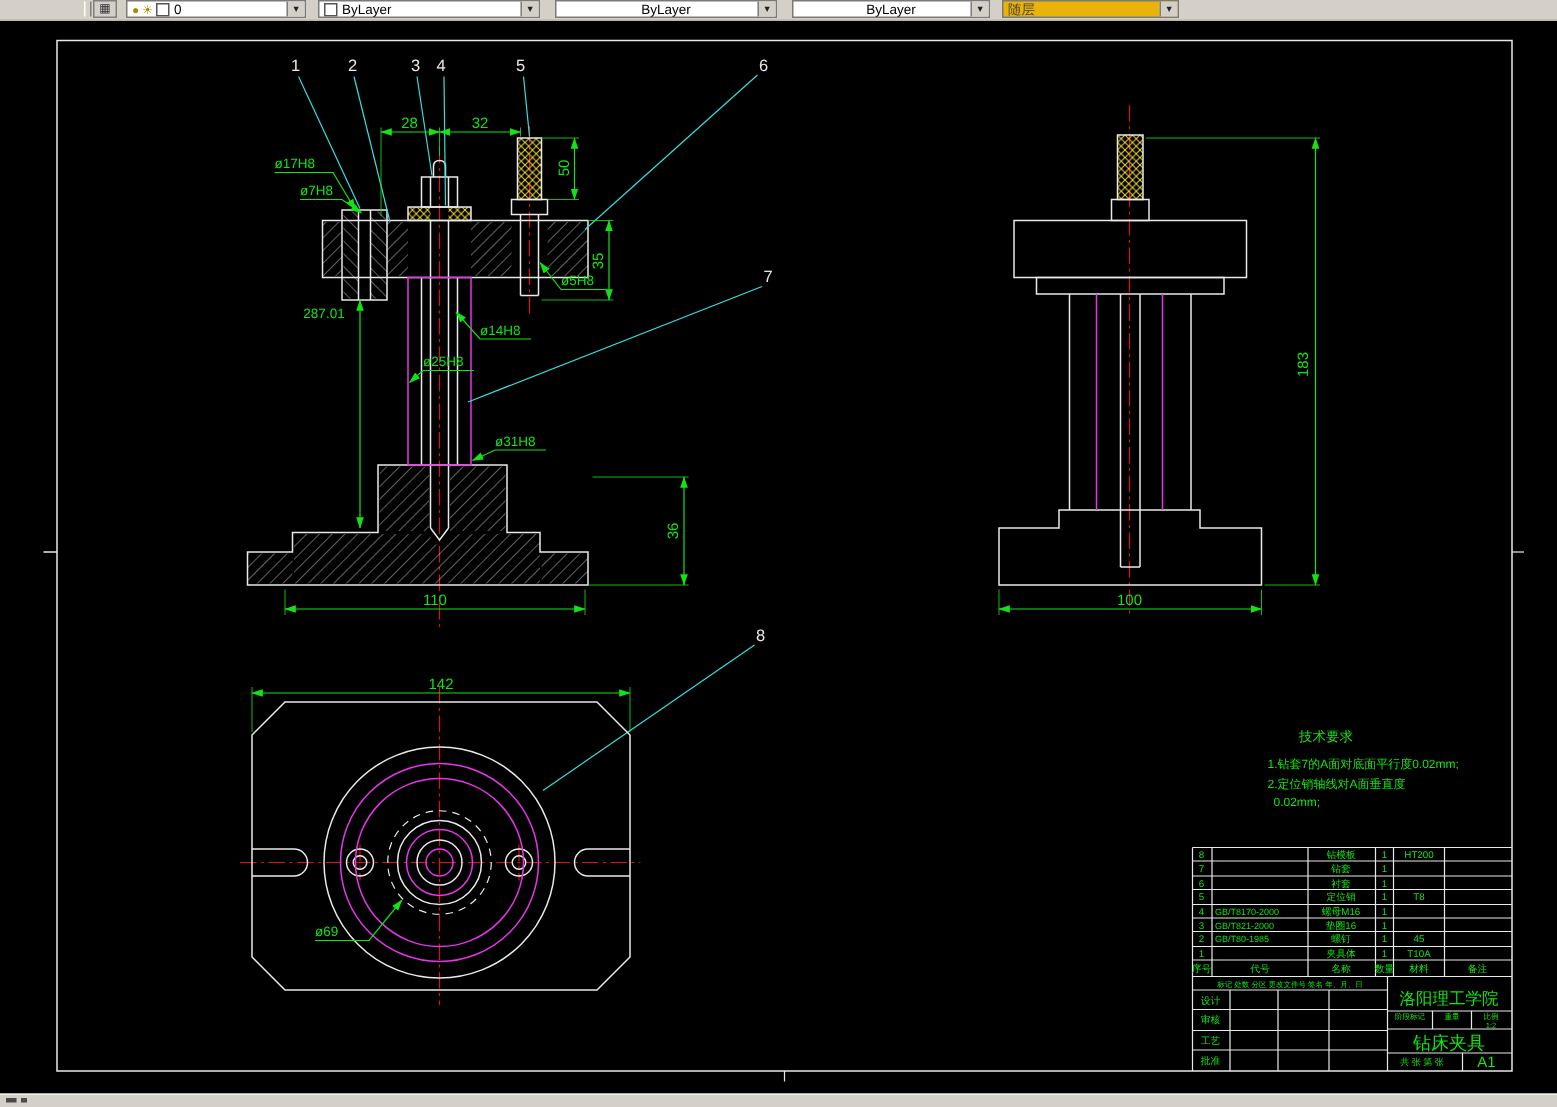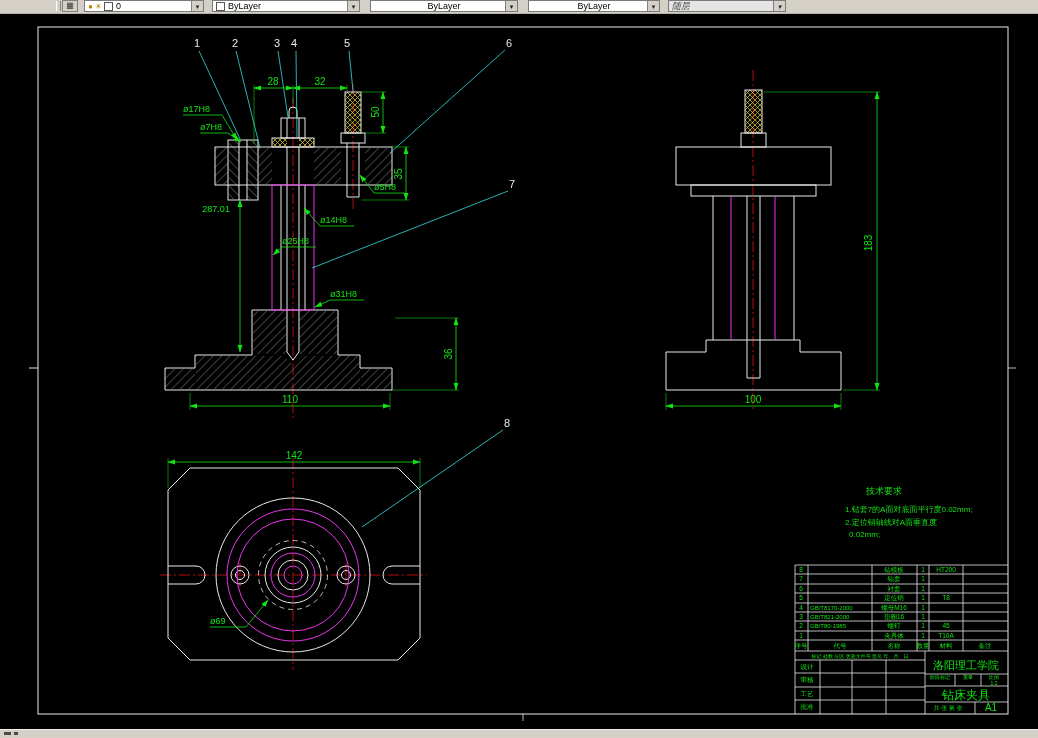--- a/index.html
+++ b/index.html
@@ -12,21 +12,21 @@
   svg{position:absolute;left:0;top:0;}
   
   .toolbar{position:absolute;left:0;top:0;width:1038px;height:13px;background:#d4d0c8;z-index:5;
            border-bottom:1px solid #b8b4ac;}
   .grip{position:absolute;left:56px;top:1px;width:3px;height:10px;border-left:1px solid #ffffff;border-right:1px solid #808080;}
   .tbtn{position:absolute;left:62px;top:0;width:16px;height:12px;background:#d4d0c8;border:1px solid #808080;
         font-size:8px;line-height:10px;text-align:center;padding:0;color:#333;}
   .combo{position:absolute;top:0;height:12px;background:#ffffff;border:1px solid #7a7a7a;display:flex;
          align-items:center;font-size:9px;line-height:11px;padding-left:3px;color:#000;box-sizing:border-box;}
   .combo.cent{justify-content:center;padding-left:0;}
-  .combo.dis{background:#e5e5e5;color:#444;font-style:italic;}
+  .combo.dis{background:#eab308;color:#444;}
   .combo .val{white-space:nowrap;overflow:hidden;}
   .combo .dd{margin-left:auto;width:11px;align-self:stretch;background:#d4d0c8;border-left:1px solid #808080;
              font-size:7px;display:flex;align-items:center;justify-content:center;color:#222;flex:none;}
   .combo.cent .dd{position:absolute;right:0;top:0;bottom:0;}
   .chip{width:7px;height:7px;border:1px solid #555;background:#fff;margin-right:3px;flex:none;}
   .ic{font-size:8px;margin-right:2px;color:#b08800;flex:none;}
   
   .statusbar{position:absolute;left:0;bottom:0;width:1038px;height:8px;background:#d4d0c8;z-index:5;
              border-top:1px solid #f0ede6;}
   .smark{position:absolute;top:2px;width:7px;height:3px;background:#4a4a4a;}

